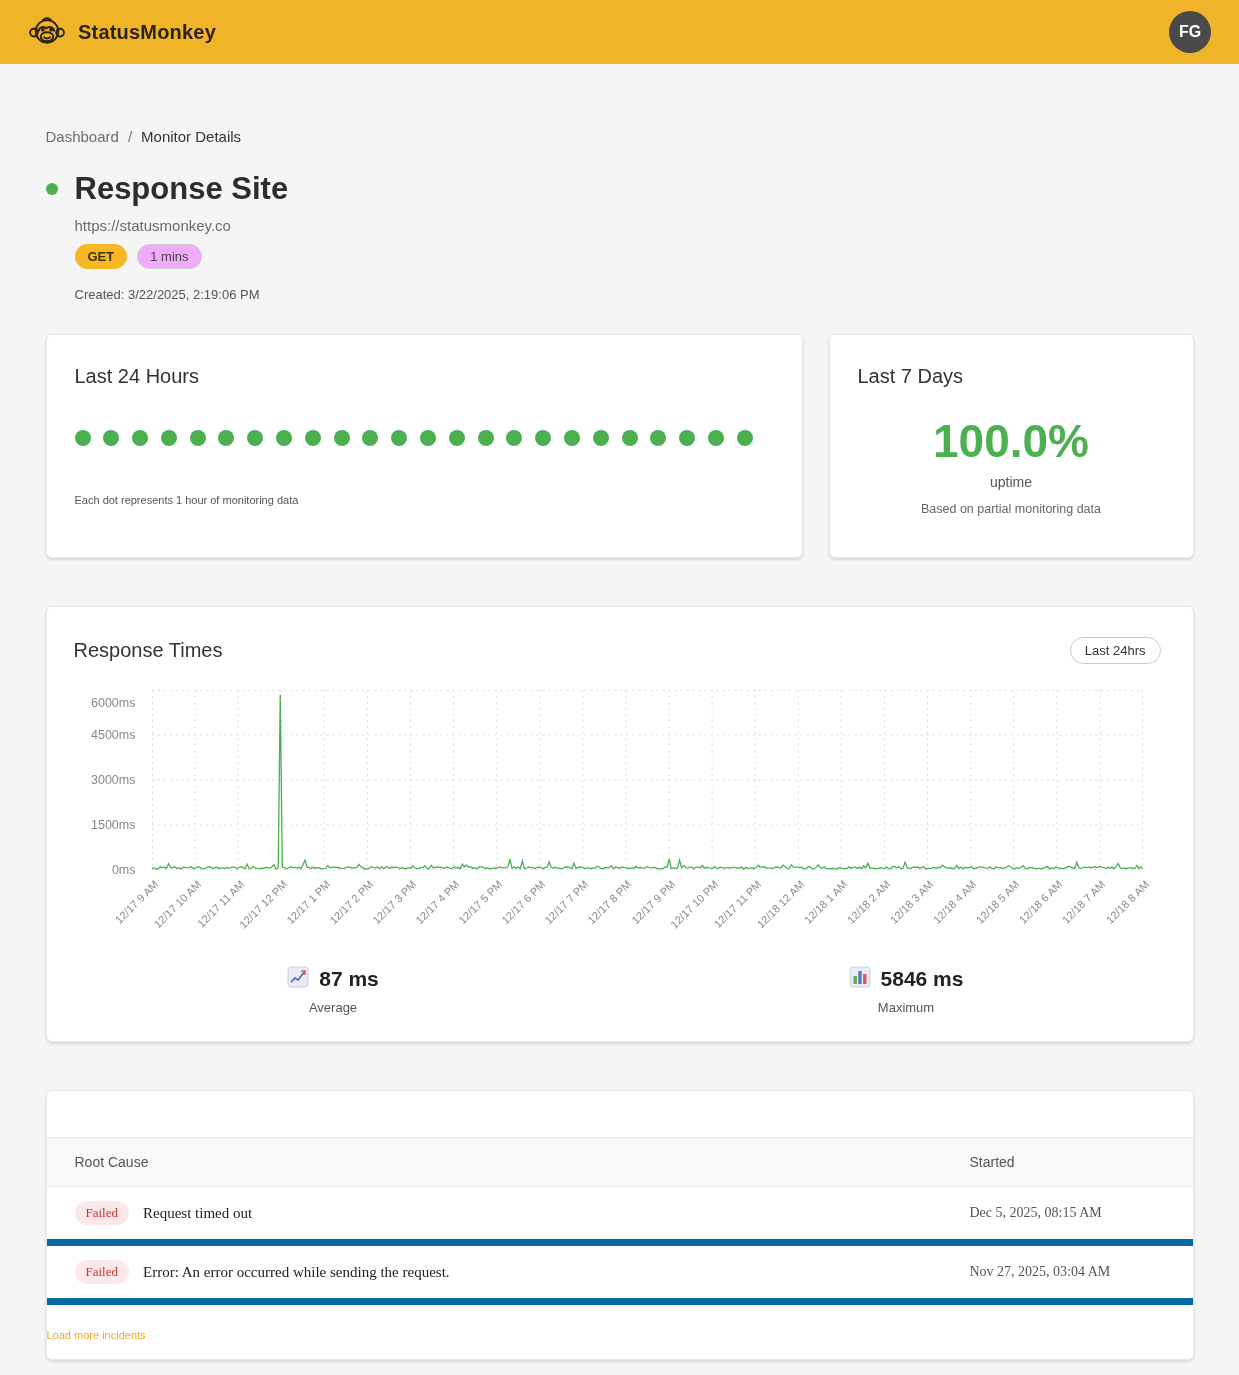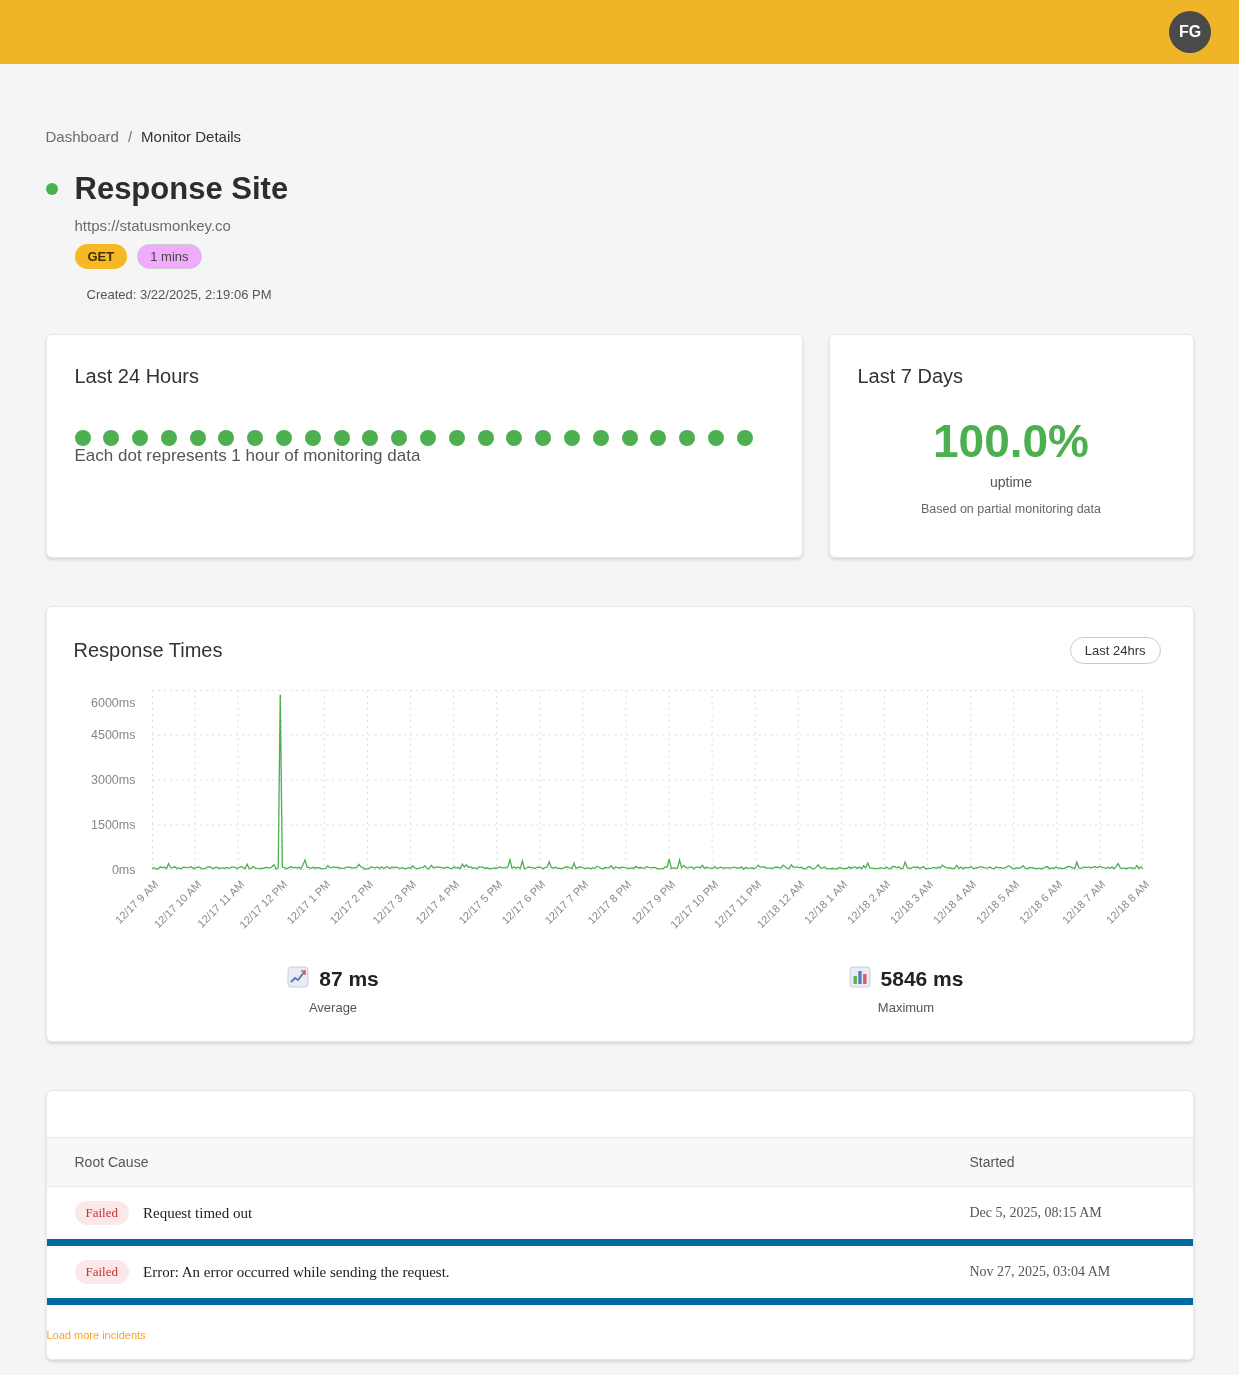--- a/index.html
+++ b/index.html
@@ -23,32 +23,32 @@
   .breadcrumb .crumb-current { color:#333; }
   .title-row { margin-top:26px; display:flex; align-items:center; gap:17px; }
   .status-dot { width:12px; height:12px; border-radius:50%; background:#4CAF50; }
   h1.monitor-name { font-size:31px; font-weight:bold; color:#2d2d2d; }
   .monitor-url { margin-top:10px; margin-left:29px; font-size:15px; color:#6b6b6b; }
   .badge-row { margin-top:10px; margin-left:29px; display:flex; gap:10px; align-items:center; }
   .method-badge { background:#F7B826; color:#3f3000; font-size:13px; font-weight:bold;
                   padding:5px 13px; border-radius:14px; }
   .interval-badge { background:#f0abfc; color:#444; font-size:13px; padding:4px 12px;
                     border:1px solid #ccc; border-radius:14px; }
-  .created-line { margin-top:18px; margin-left:41px; font-size:13px; color:#555; }
+  .created-line { margin-top:18px; margin-left:29px; font-size:13px; color:#555; }
 
   
   .card { background:#fff; border:1px solid #e7e7e7; border-radius:6px;
           box-shadow:0 2px 3px rgba(0,0,0,.12); }
   .top-cards { margin-top:32px; display:grid; grid-template-columns:1fr 365px; gap:26px; }
   .card-title { font-size:20px; color:#333; }
 
   .card-24 { height:224px; padding:30px 28px; }
   .dots-row { margin-top:42px; display:flex; gap:12.8px; }
   .dot { width:16px; height:16px; border-radius:50%; background:#4CAF50; flex:none; }
-  .dots-caption { font-size:17px; color:#555; }
+  .dots-caption { margin-top:48px; font-size:11px; color:#555; }
 
   .card-7 { height:224px; padding:30px 28px; text-align:center; }
   .card-7 .card-title { text-align:left; }
   .uptime-value { margin-top:26px; font-size:46px; font-weight:bold; color:#4CAF50; }
   .uptime-label { margin-top:6px; font-size:14px; color:#555; }
   .uptime-note { margin-top:12px; font-size:12.5px; color:#666; }
 
   
   .card-response { margin-top:48px; padding:30px 0 26px; }
   .response-head { display:flex; align-items:center; justify-content:space-between; padding:0 32px 0 27px; }
@@ -77,20 +77,36 @@
              padding:14px 28px; border-bottom:7px solid #0369a1;font-family:Liberation Serif, serif; }
   .inc-cause { display:flex; align-items:center; gap:14px; font-size:15px; color:#222; }
   .failed-badge { background:#fce8e8; color:#c43333; font-size:13px; padding:4px 11px; border-radius:13px; }
   .inc-date { font-size:14px; color:#555; }
   .load-more { padding:24px 0 18px; font-size:11px; color:#F5A623; cursor:pointer; }
 </style>
 </head>
 <body>
 
 <header class="topbar">
+  <div class="logo">
+    <span>
+      <svg width="38" height="38" viewBox="0 0 64 64" fill="none" stroke="#2b2313" stroke-width="3.2" stroke-linecap="round" stroke-linejoin="round">
+        <circle cx="10" cy="33" r="6.5"></circle>
+        <circle cx="54" cy="33" r="6.5"></circle>
+        <circle cx="32" cy="31" r="19"></circle>
+        <path d="M25 12 q7 -6 14 0"></path>
+        <path d="M18 30 a7.5 7.5 0 0 1 13 -4 a7.5 7.5 0 0 1 13 4"></path>
+        <circle cx="25" cy="28" r="1.6" fill="#2b2313"></circle>
+        <circle cx="39" cy="28" r="1.6" fill="#2b2313"></circle>
+        <ellipse cx="32" cy="40" rx="10.5" ry="7.5"></ellipse>
+        <path d="M27 41 q5 4 10 0"></path>
+      </svg>
+    </span>
+    <span class="app-name">StatusMonkey</span>
+  </div>
   <div class="topbar-spacer"></div>
   <div class="avatar">FG</div>
 </header>
 
 <div class="container">
   <nav class="breadcrumb">
     <span class="crumb-link">Dashboard</span>
     <span>/</span>
     <span class="crumb-current">Monitor Details</span>
   </nav>

